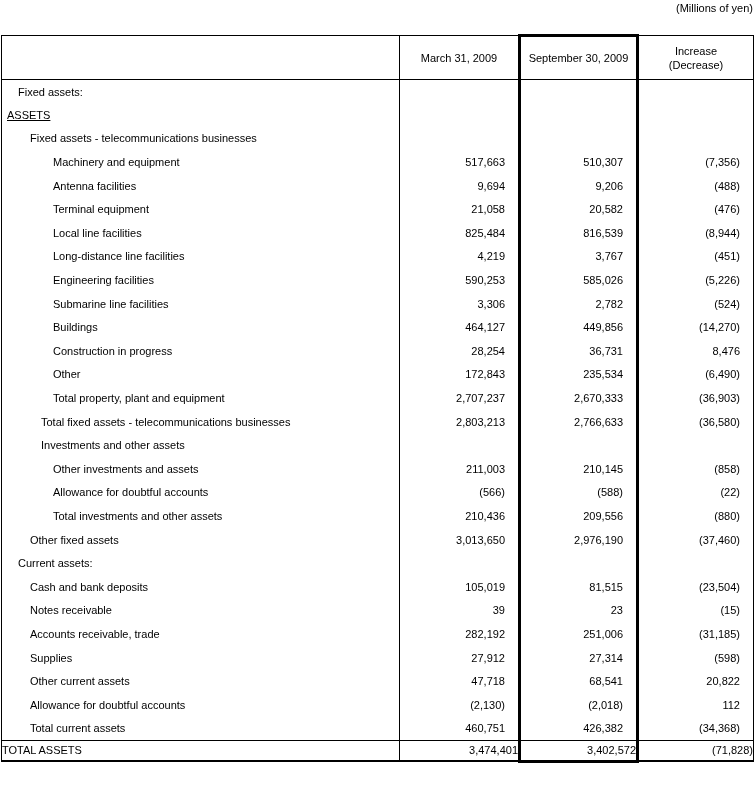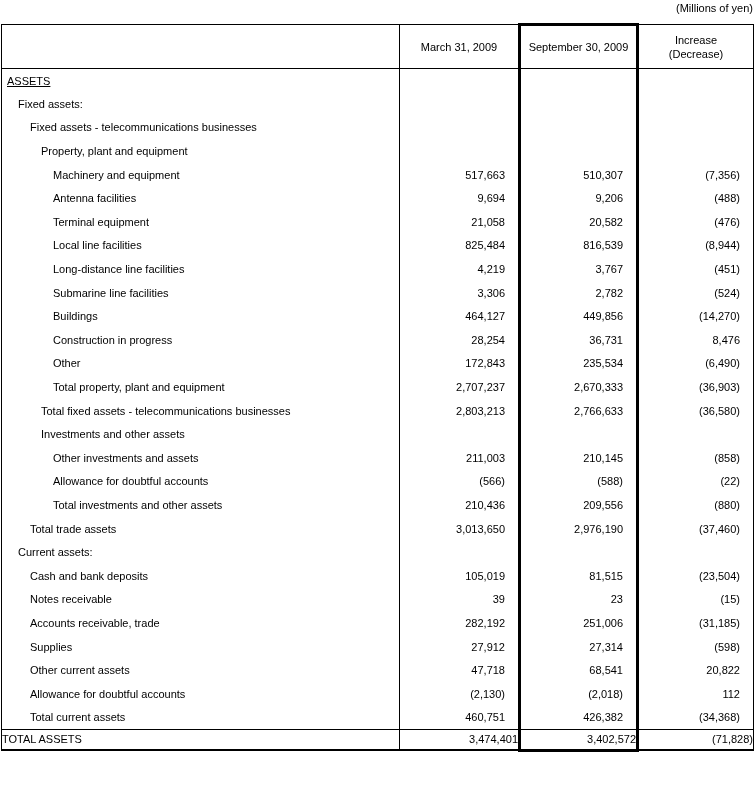--- a/index.html
+++ b/index.html
@@ -12,21 +12,21 @@
     font-size: 11px;
   }
   .note {
     position: absolute;
     top: 2px; right: 2px;
     font-size: 11px;
     text-align: right;
   }
   table.bs {
     position: absolute;
-    top: 23px; left: 1px;
+    top: 34px; left: 1px;
     width: 752px;
     border-collapse: collapse;
     table-layout: fixed;
     border: 1px solid #000;
     border-bottom: 2px solid #000;
     background: #fff;
   }
   col.c-label { width: 398px; }
   col.c-mar   { width: 120px; }
   col.c-sep   { width: 118px; }
@@ -94,39 +94,33 @@
       <th>March 31, 2009</th>
       <th class="sept">September 30, 2009</th>
       <th>
         <div>Increase</div>
         <div>(Decrease)</div>
       </th>
     </tr>
   </thead>
   <tbody id="bs-body">
       <tr>
+        <td class="label indent-1">Fixed assets:</td>
+        <td class="num"></td>
+        <td class="num sept"></td>
+        <td class="num"></td>
+      </tr>
+      <tr>
         <td class="label indent-0 underline">ASSETS</td>
         <td class="num"></td>
         <td class="num sept"></td>
         <td class="num"></td>
       </tr>
       <tr>
-        <td class="label indent-1">Fixed assets:</td>
-        <td class="num"></td>
-        <td class="num sept"></td>
-        <td class="num"></td>
-      </tr>
-      <tr>
         <td class="label indent-2">Fixed assets - telecommunications businesses</td>
-        <td class="num"></td>
-        <td class="num sept"></td>
-        <td class="num"></td>
-      </tr>
-      <tr>
-        <td class="label indent-3">Property, plant and equipment</td>
         <td class="num"></td>
         <td class="num sept"></td>
         <td class="num"></td>
       </tr>
       <tr>
         <td class="label indent-4">Machinery and equipment</td>
         <td class="num">517,663</td>
         <td class="num sept">510,307</td>
         <td class="num">(7,356)</td>
       </tr>
@@ -148,20 +142,26 @@
         <td class="num sept">816,539</td>
         <td class="num">(8,944)</td>
       </tr>
       <tr>
         <td class="label indent-4">Long-distance line facilities</td>
         <td class="num">4,219</td>
         <td class="num sept">3,767</td>
         <td class="num">(451)</td>
       </tr>
       <tr>
+        <td class="label indent-4">Engineering facilities</td>
+        <td class="num">590,253</td>
+        <td class="num sept">585,026</td>
+        <td class="num">(5,226)</td>
+      </tr>
+      <tr>
         <td class="label indent-4">Submarine line facilities</td>
         <td class="num">3,306</td>
         <td class="num sept">2,782</td>
         <td class="num">(524)</td>
       </tr>
       <tr>
         <td class="label indent-4">Buildings</td>
         <td class="num">464,127</td>
         <td class="num sept">449,856</td>
         <td class="num">(14,270)</td>
@@ -208,21 +208,21 @@
         <td class="num sept">(588)</td>
         <td class="num">(22)</td>
       </tr>
       <tr>
         <td class="label indent-4">Total investments and other assets</td>
         <td class="num">210,436</td>
         <td class="num sept">209,556</td>
         <td class="num">(880)</td>
       </tr>
       <tr>
-        <td class="label indent-2">Total trade assets</td>
+        <td class="label indent-2">Other fixed assets</td>
         <td class="num">3,013,650</td>
         <td class="num sept">2,976,190</td>
         <td class="num">(37,460)</td>
       </tr>
       <tr>
         <td class="label indent-1">Current assets:</td>
         <td class="num"></td>
         <td class="num sept"></td>
         <td class="num"></td>
       </tr>

